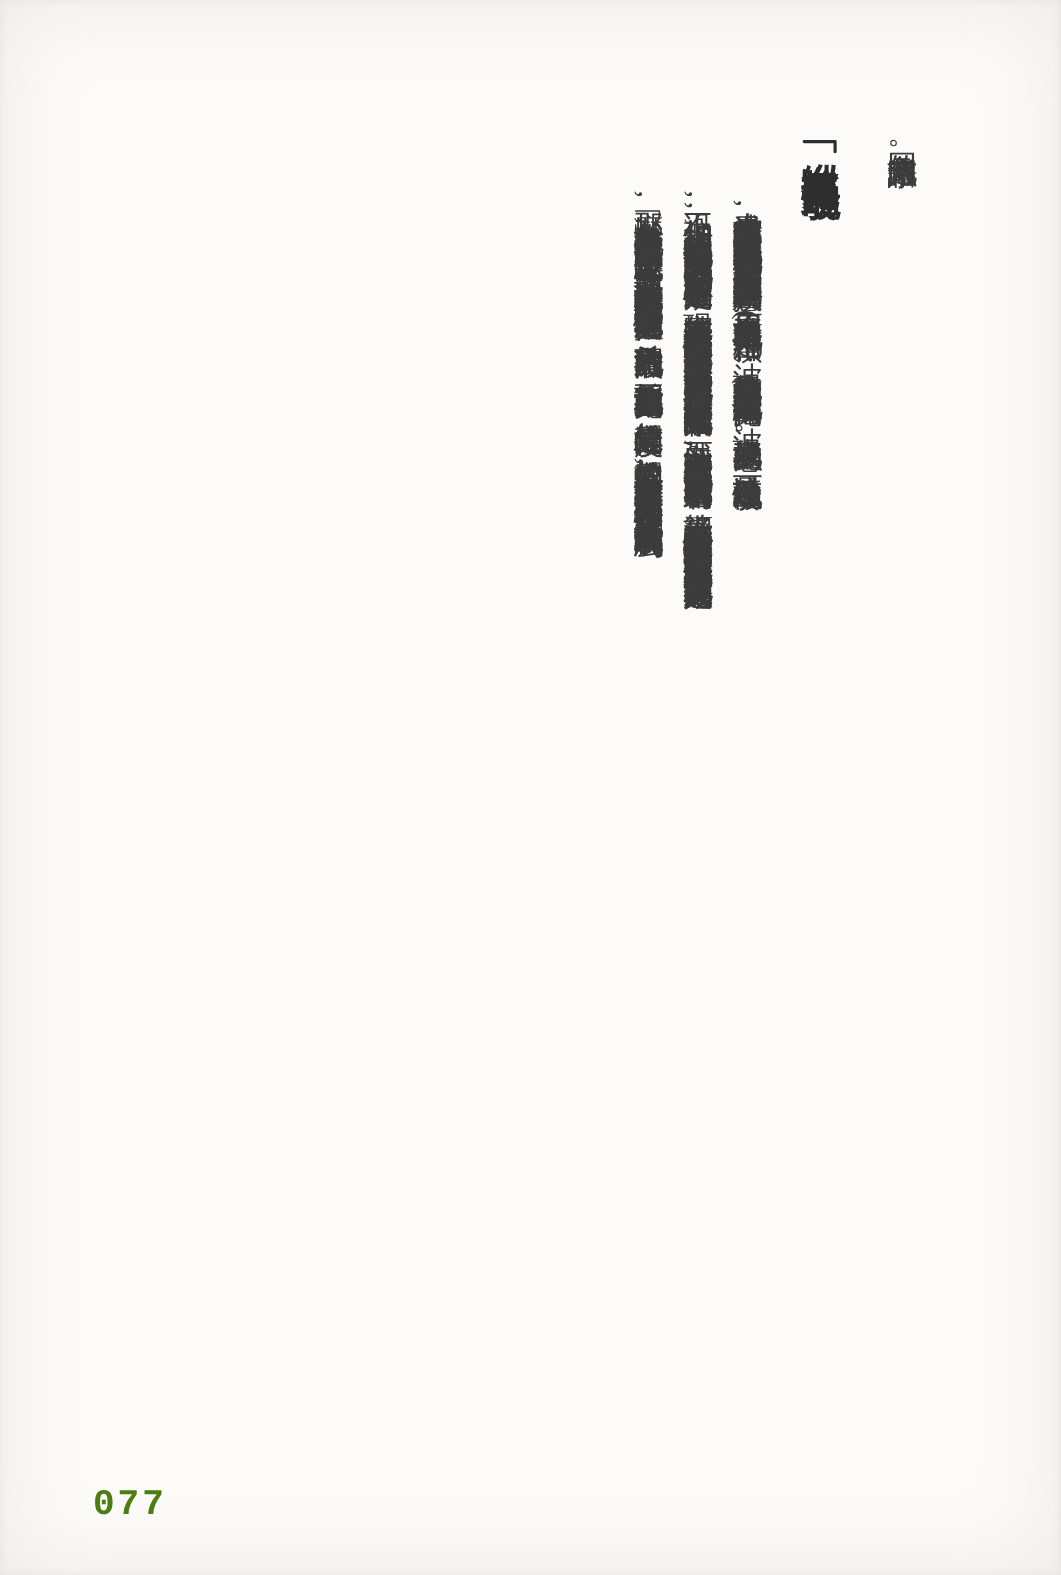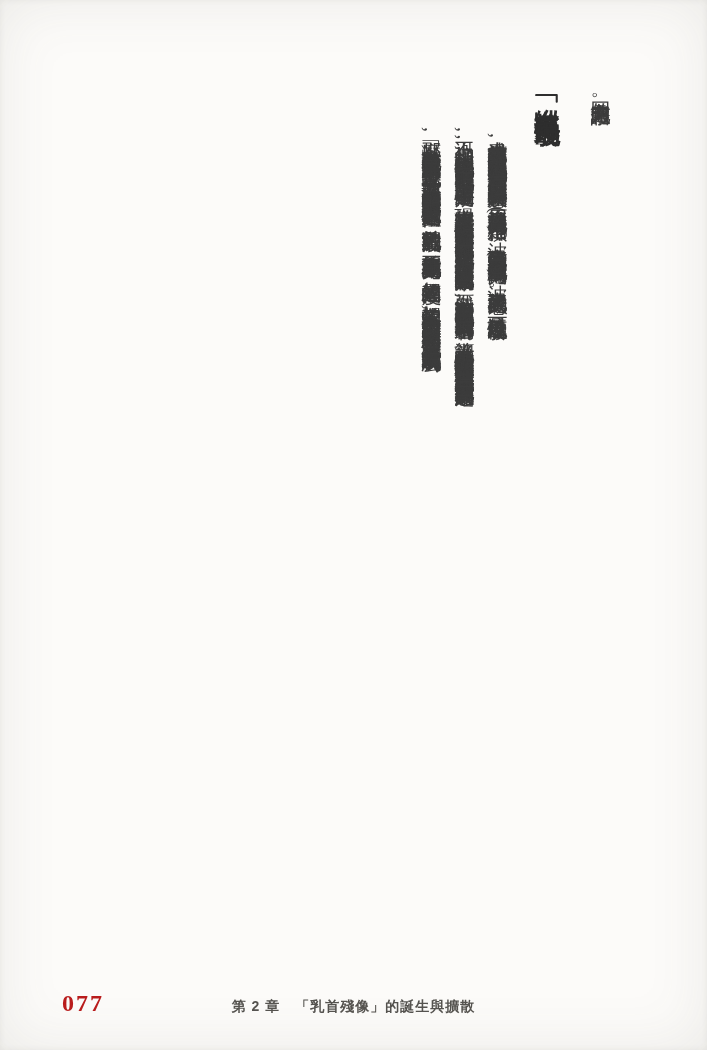--- a/index.html
+++ b/index.html
@@ -45,25 +45,25 @@
     line-height: 52px;          
     margin: 0 10px 0 8px;       
   }
   .para {
     text-indent: 2em;           
   }
   .footer-pagenum {
     position: absolute;
     left: 62px;
     top: 990px;
-    font-family: Liberation Serif, serif;
+    font-family: Liberation Mono, monospace;
     font-size: 24px;
     font-weight: 700;
     letter-spacing: 2px;
-    color: #b91c1c;
+    color: #4d7c0f;
   }
   .footer-chapter {
     position: absolute;
     left: 50%;
     transform: translateX(-50%);
     top: 998px;
     font-family: "Liberation Sans", "DejaVu Sans", sans-serif;
     font-size: 14px;
     font-weight: 700;
     letter-spacing: 1px;
@@ -83,15 +83,14 @@
 
     <p class="para">成人漫畫界突然造訪的典範轉移,成為一種嶄新乳房搖晃表現法的「乳首殘像」,剖析其內涵,我們可以在其中看到一種非常有意思的創意轉換。原來用於漫畫中的乳房搖晃,都是用橫(S波)來表現輪廓的震動;但乳首殘像卻用了縱向的搖晃(P波)來表現搖晃的動感。這可以說是革命性的發現。</p>
 
     <p class="para">不過,仔細想想,現實中的乳房劇烈搖動時,真的可能只有乳頭留下殘影嗎?筆者心中產生了這個疑問。現實中的車燈殘影,是光源在黑暗中快速移動導致的視覺暫留現象;那麼如果模仿汽車在黑暗中的甩尾,在乳頭塗上螢光塗料,使其在黑暗中搖晃的話,或許也能得出相同的效果。然而,實際上看到的可能只有整個乳房在搖晃,又或是因為太暗而什麼都看不到。筆者認為,實驗的結果恐怕只能得到本章最初提到成人片中的那種狀態,就算把漫畫中的表現應用到現實,很可能也只會得到完全不有趣的效果。</p>
 
     <p class="para">那麼,為什麼「乳首殘像」表現會被這麼多成人漫畫家拿來用,並一直成長至今呢?其原因或許在於,這種表現中存在著唯有漫畫才能表現的妄想力,以及超越現實的性衝動。希望乳房激烈的震動、希望能更直接地感受那種晃動、想知道搖晃的幅度、想知道它的柔軟;難道不是讀者的這種希望,與作家的妄想力結合後,才創造了此種表現,使之成長為最具效果的表現公約嗎?</p>
   </main>
 
   <div class="footer-pagenum">077</div>
 
-  <div class="footer-chapter">第 2 章　「乳首殘像」的誕生與擴散</div>
 
 </div>
 
 </body></html>

